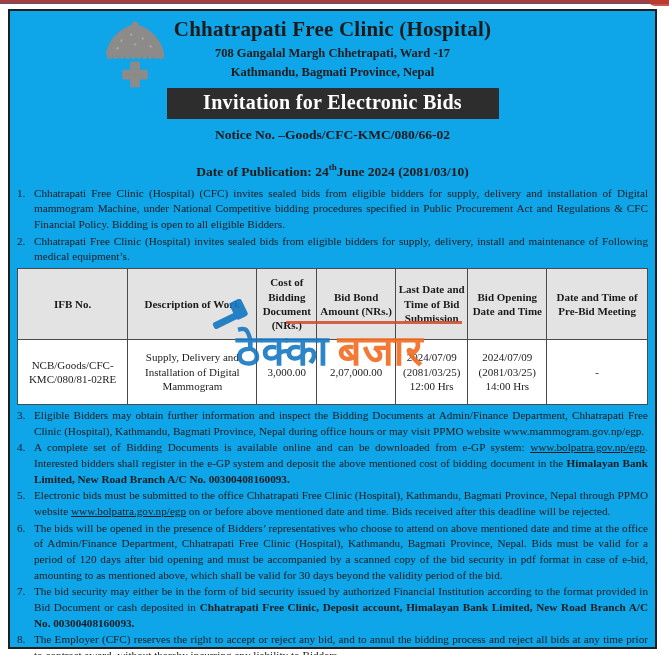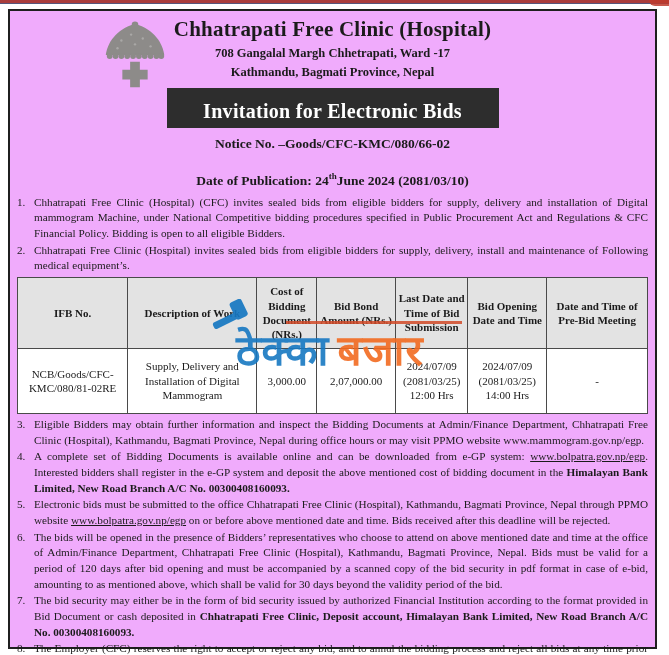--- a/index.html
+++ b/index.html
@@ -7,31 +7,31 @@
     width:669px;height:655px;position:relative;overflow:hidden;
     background:#ffffff;color:#1b1b1b;
     font-family:"Liberation Serif", serif;
   }
   .top-strip{position:absolute;top:0;left:0;width:669px;height:3px;background:#a93c3c;}
   .top-strip2{position:absolute;top:3px;left:0;width:669px;height:1px;background:#55557a;}
   .corner-mark{position:absolute;top:0;right:0;width:20px;height:6px;background:#c0392b;border-radius:0 0 0 6px;opacity:.85;}
 
   .page{
     position:absolute;left:8px;top:9px;width:649px;height:640px;
-    border:2px solid #1f1f1f;background:#f0abfc;box-sizing:border-box;
+    border:2px solid #1f1f1f;background:#0ea5e9;box-sizing:border-box;
     padding:4px 7px 2px 7px;
   }
 
   .header{text-align:center;position:relative;}
   .logo{position:absolute;left:84px;top:4px;width:68px;height:72px;}
   .clinic-name{font-size:21px;font-weight:bold;letter-spacing:.2px;margin-top:2px;}
   .addr{font-size:12.5px;font-weight:bold;margin-top:4px;}
   .banner{
     margin:8px auto 8px auto;width:332px;background:#2d2d2d;color:#ffffff;
-    font-size:20px;font-weight:bold;padding:12px 0 5px 0;letter-spacing:.3px;
+    font-size:20px;font-weight:bold;padding:3px 0 5px 0;letter-spacing:.3px;
   }
   .notice-no{font-size:13.5px;font-weight:bold;margin-top:7px;}
   .pub-date{font-size:13.5px;font-weight:bold;margin-top:19px;}
   .pub-date sup{font-size:9px;}
 
   .list{margin-top:6px;font-size:11.2px;text-align:justify;}
   .item{display:flex;line-height:1.4;margin-top:1px;}
   .item .num{flex:none;width:17px;}
   .item .body{flex:1;}
   .u{text-decoration:underline;}

